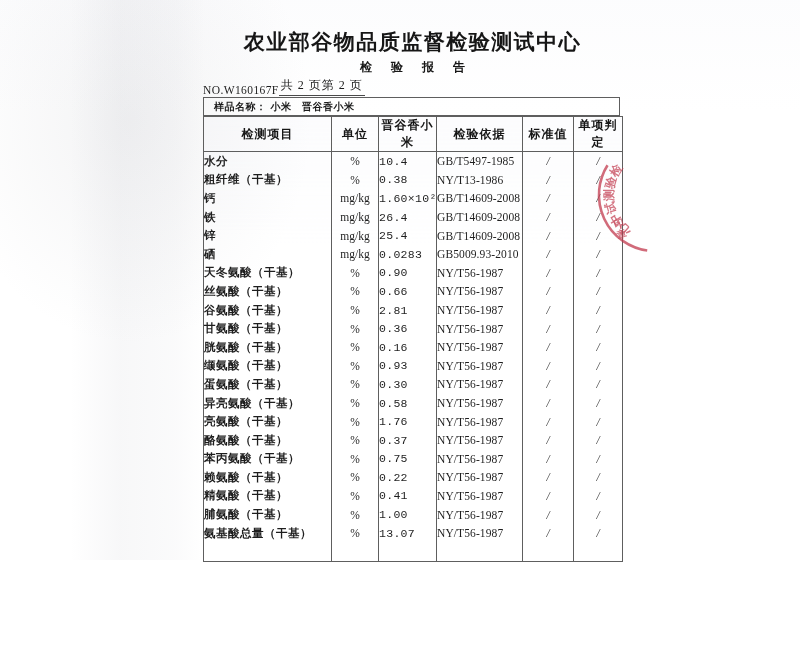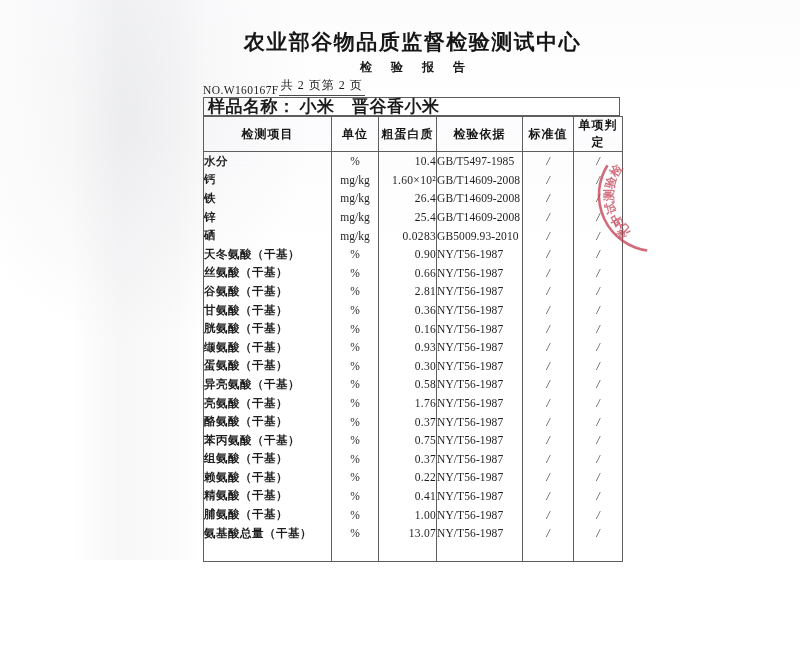--- a/index.html
+++ b/index.html
@@ -33,43 +33,43 @@
   }
   .report-no{font-size:11.5px;letter-spacing:0.4px;font-weight:500;}
   .page-info{
     font-size:12px;font-weight:500;letter-spacing:1px;
     border-bottom:1px solid #4a4a4a;padding:0 2px 1px 2px;
   }
   .sample-box{
     position:absolute;left:203px;top:97px;width:417px;height:19px;
     border:1px solid #5e5e5e;
     display:flex;align-items:center;
-    font-size:17px;font-weight:600;letter-spacing:0.5px;
-    padding-left:4px;box-sizing:border-box;
+    font-size:10px;font-weight:600;letter-spacing:0.5px;
+    padding-left:10px;box-sizing:border-box;
   }
   .sample-name{margin-left:4px;}
   table.results{
     position:absolute;left:203px;top:116px;width:419px;
     border-collapse:collapse;table-layout:fixed;
     border:1px solid #5e5e5e;
     background:linear-gradient(180deg, rgba(228,230,242,0.12), rgba(255,255,255,0) 30%);
   }
   table.results thead th{
     border:1px solid #5e5e5e;
     font-size:12px;font-weight:bold;letter-spacing:1px;
     height:22px;padding:0;color:#161616;
   }
   table.results tbody td{
     border-left:1px solid #5e5e5e;border-right:1px solid #5e5e5e;
     font-size:11.5px;height:18.6px;padding:0;vertical-align:middle;
     color:#1e1e1e;
   }
   td.c0{text-align:left;padding-left:9px;font-weight:600;letter-spacing:0.5px;}
   td.c1{text-align:center;font-size:11px;}
-  td.c2{text-align:right;font-size:11px;letter-spacing:0.3px;}
+  td.c2{text-align:left;font-size:11px;letter-spacing:0.3px;font-family:Liberation Mono, monospace;}
   td.c3{text-align:left;padding-left:5px;font-size:10.5px;letter-spacing:0.1px;}
   td.c4,td.c5{text-align:center;font-size:11px;font-style:italic;color:#2a2a2a;}
   tr.spacer td{height:9px;}
   .stamp{
     position:absolute;left:585px;top:132px;width:140px;height:140px;
     pointer-events:none;opacity:0.88;
   }
 </style>
 </head>
 <body>
@@ -95,32 +95,40 @@
         <col style="width:47px">
         <col style="width:58px">
       <col style="width:86px">
         <col style="width:51px">
         <col style="width:49px">
     </colgroup>
     <thead>
       <tr>
           <th>检测项目</th>
           <th>单位</th>
-          <th>粗蛋白质</th>
+          <th>晋谷香小米</th>
           <th>检验依据</th>
           <th>标准值</th>
           <th>单项判定</th>
         </tr>
     </thead>
     <tbody>
         <tr>
           <td class="c0">水分</td>
           <td class="c1">%</td>
           <td class="c2">10.4</td>
           <td class="c3">GB/T5497-1985</td>
+          <td class="c4">/</td>
+          <td class="c5">/</td>
+        </tr>
+        <tr>
+          <td class="c0">粗纤维（干基）</td>
+          <td class="c1">%</td>
+          <td class="c2">0.38</td>
+          <td class="c3">NY/T13-1986</td>
           <td class="c4">/</td>
           <td class="c5">/</td>
         </tr>
         <tr>
           <td class="c0">钙</td>
           <td class="c1">mg/kg</td>
           <td class="c2">1.60×10²</td>
           <td class="c3">GB/T14609-2008</td>
           <td class="c4">/</td>
           <td class="c5">/</td>
@@ -226,28 +234,20 @@
           <td class="c1">%</td>
           <td class="c2">0.37</td>
           <td class="c3">NY/T56-1987</td>
           <td class="c4">/</td>
           <td class="c5">/</td>
         </tr>
         <tr>
           <td class="c0">苯丙氨酸（干基）</td>
           <td class="c1">%</td>
           <td class="c2">0.75</td>
-          <td class="c3">NY/T56-1987</td>
-          <td class="c4">/</td>
-          <td class="c5">/</td>
-        </tr>
-        <tr>
-          <td class="c0">组氨酸（干基）</td>
-          <td class="c1">%</td>
-          <td class="c2">0.37</td>
           <td class="c3">NY/T56-1987</td>
           <td class="c4">/</td>
           <td class="c5">/</td>
         </tr>
         <tr>
           <td class="c0">赖氨酸（干基）</td>
           <td class="c1">%</td>
           <td class="c2">0.22</td>
           <td class="c3">NY/T56-1987</td>
           <td class="c4">/</td>

